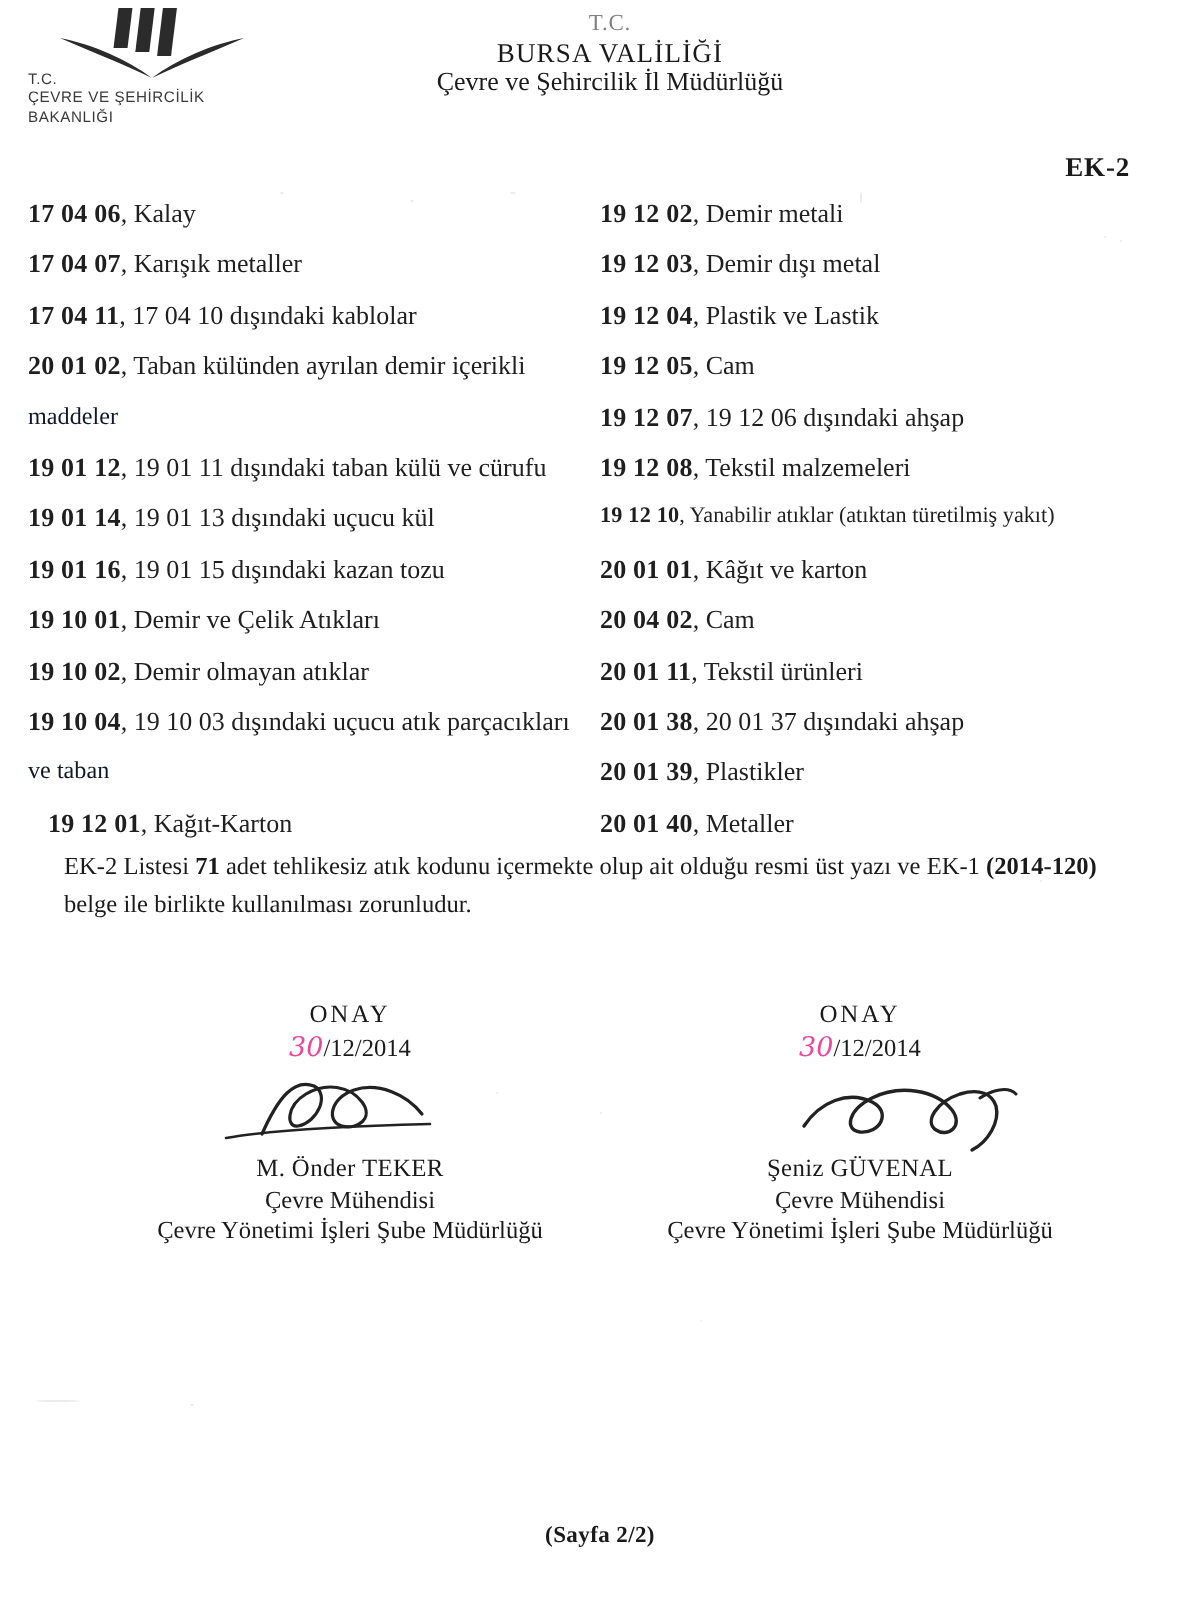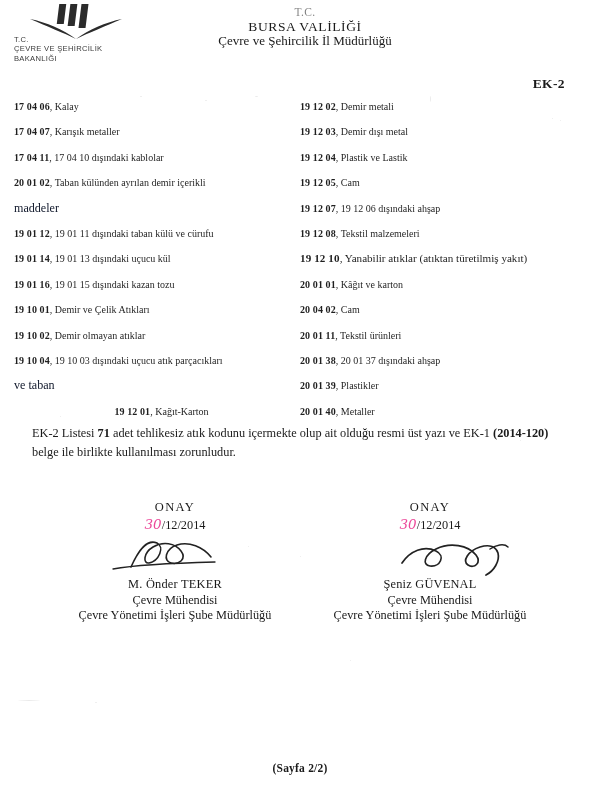--- a/index.html
+++ b/index.html
@@ -90,26 +90,26 @@
     width: 600px;
   }
   .code-col {
     position: absolute;
     top: 0;
   }
   #code-col-left  { left: 14px;  width: 285px; }
   #code-col-right { left: 300px; width: 295px; }
 
   .code-entry {
-    font-size: 10px;
+    font-size: 13px;
     line-height: 25.4px;
     white-space: nowrap;
     color: #1f1f1f;
   }
-  .code-entry.indented { padding-left: 10px; text-align: center; }
+  .code-entry.indented { padding-left: 10px; }
   .code-entry.small { font-size: 11.1px; }
   .code-num {
     font-weight: bold;
     letter-spacing: 0.1px;
   }
   .code-cont {
     font-size: 12.1px;
     line-height: 25.4px;
     color: #0f172a;
   }

